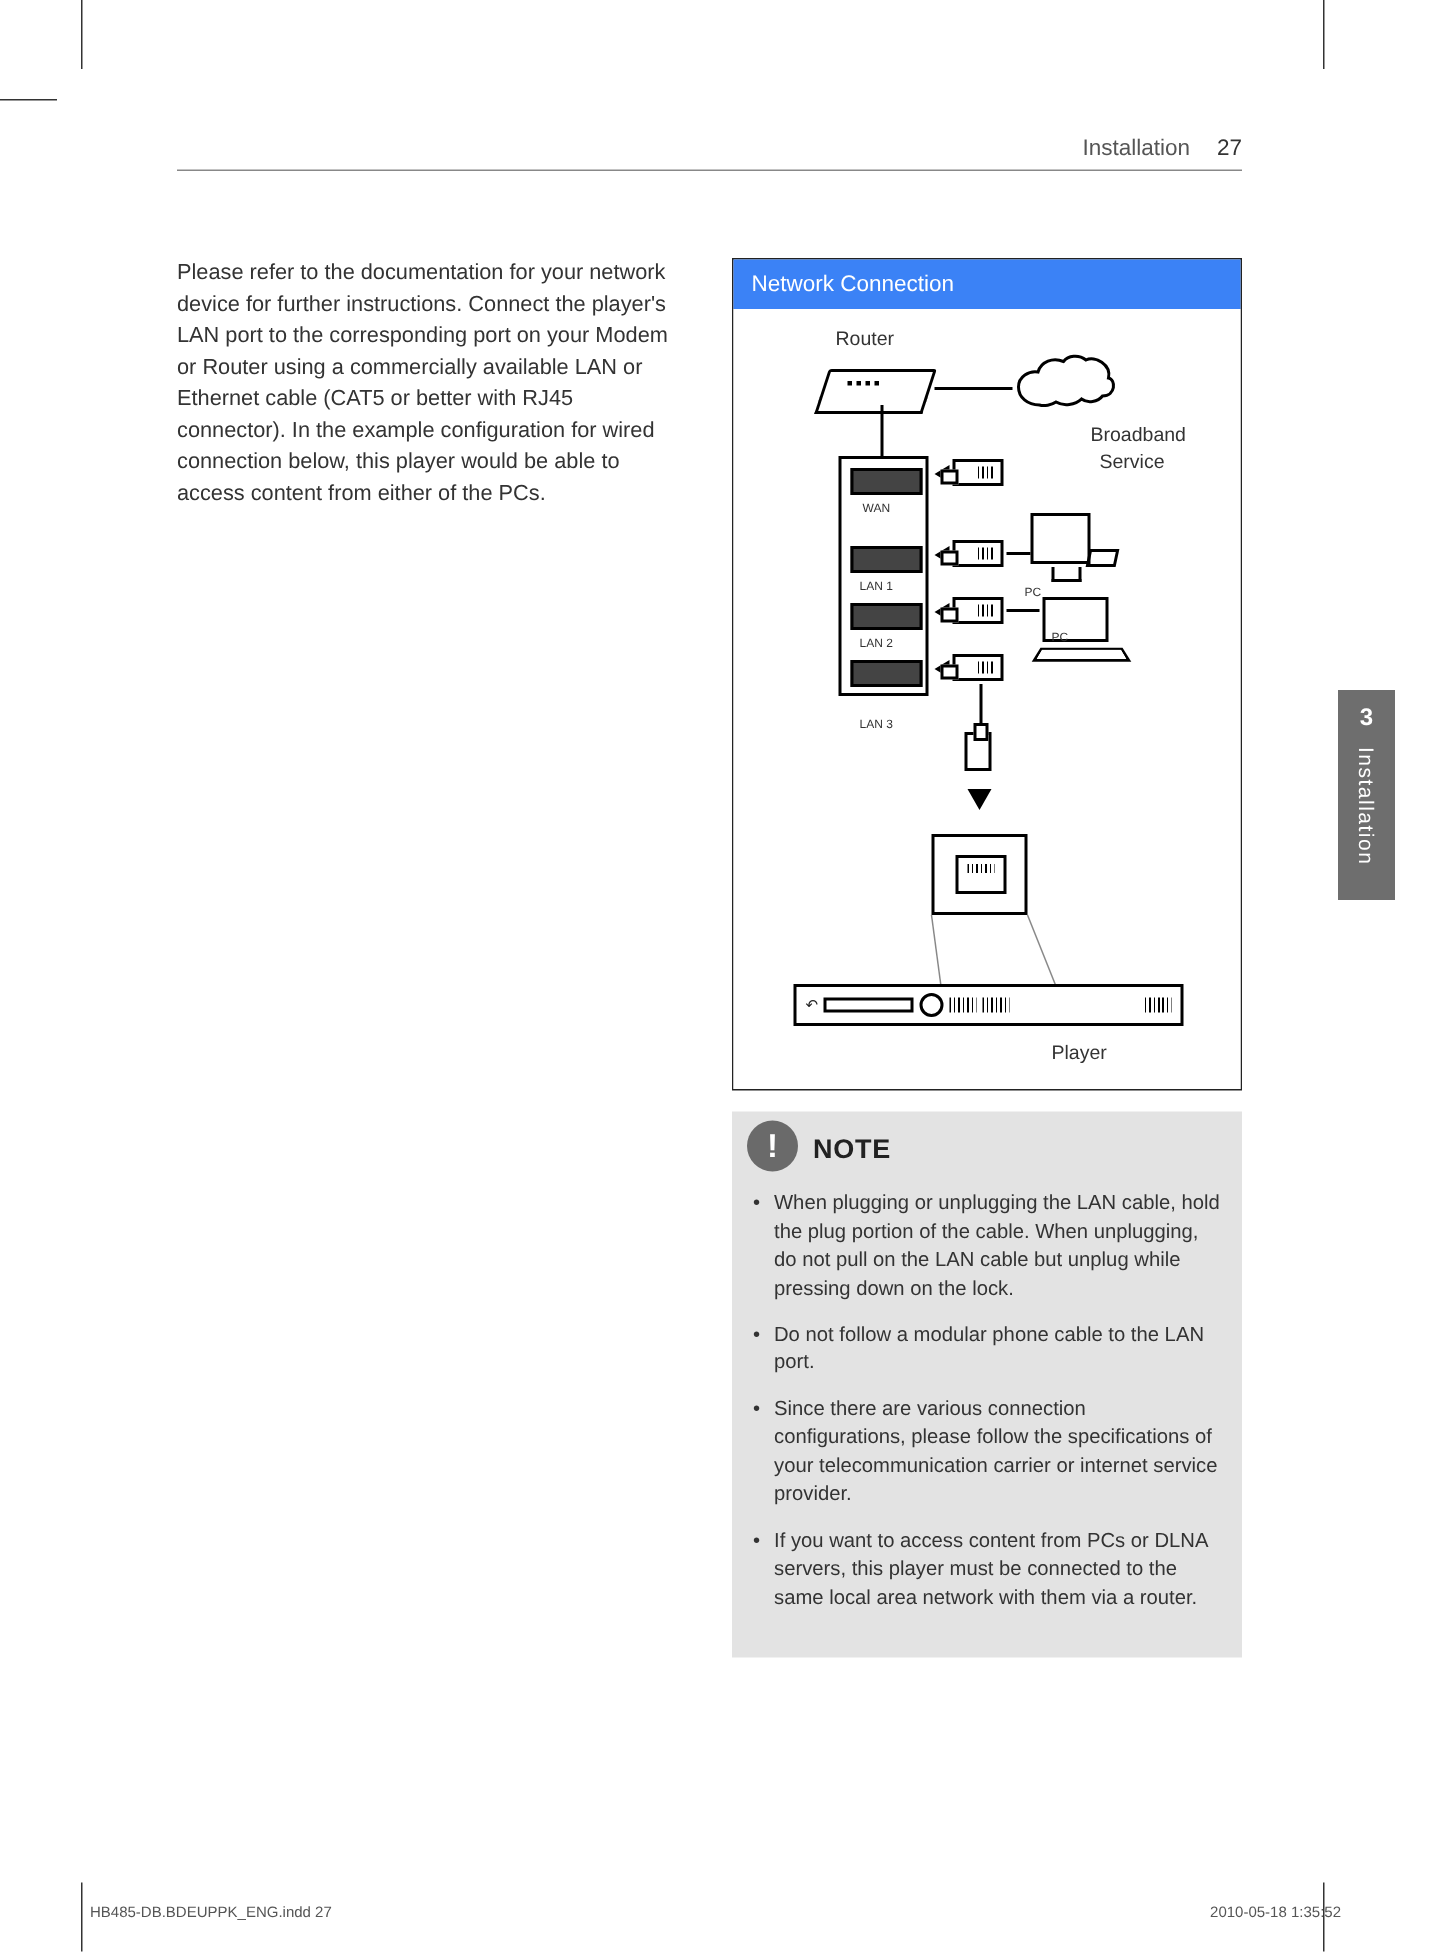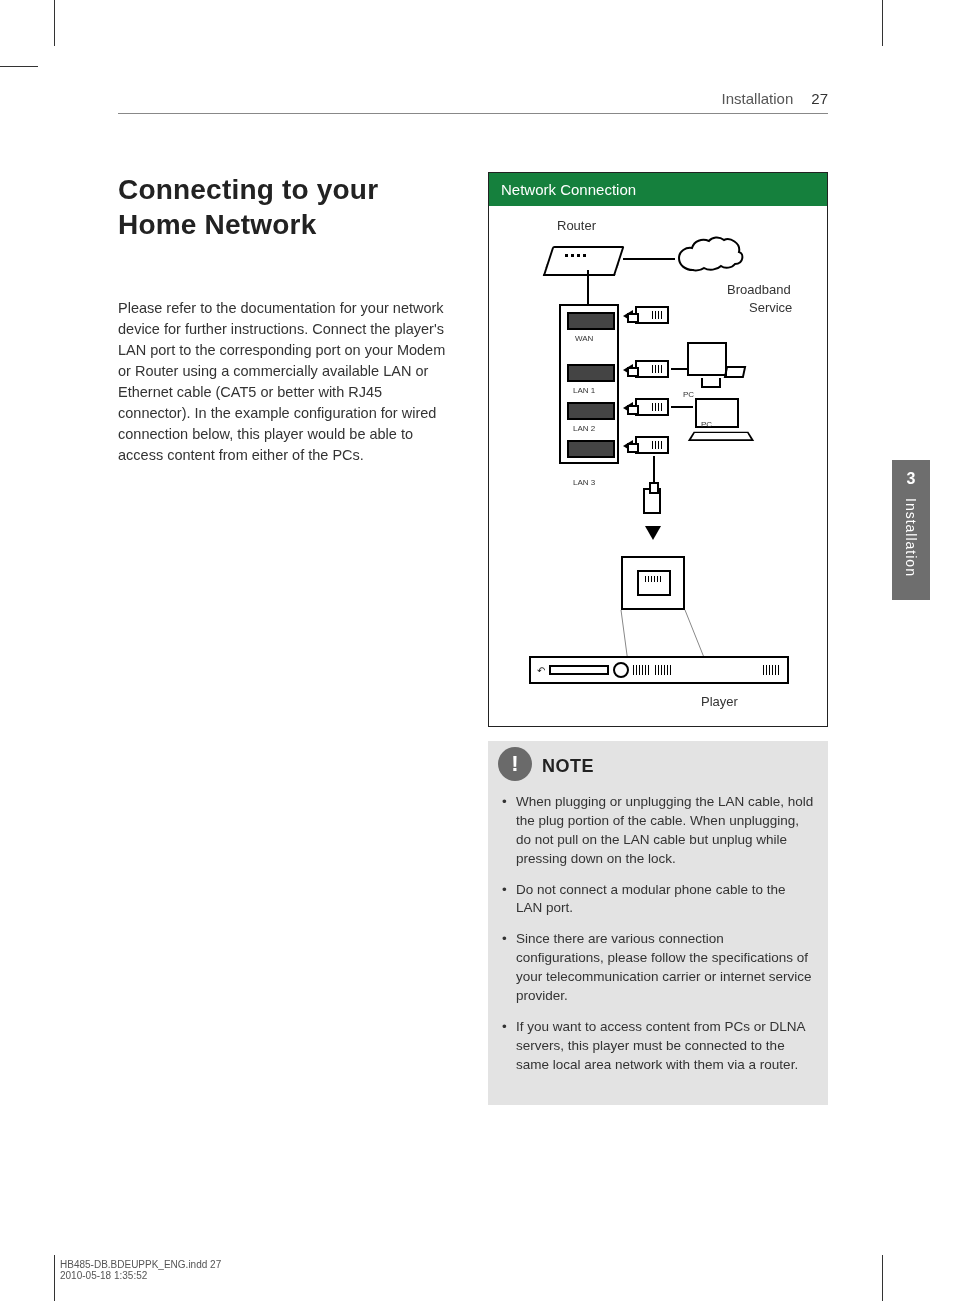--- a/index.html
+++ b/index.html
@@ -52,21 +52,21 @@
     line-height: 1.45;
     color: #333;
     margin-bottom: 18px;
   }
 
   
   .diagram {
     border: 1px solid #222;
   }
   .diagram-title {
-    background: #15803d;
+    background: #3b82f6;
     color: #fff;
     font-size: 15px;
     padding: 8px 12px;
   }
   .diagram-body {
     position: relative;
     height: 520px;
     background: #fff;
   }
   .dlabel { position: absolute; font-size: 13px; color: #333; }
@@ -172,42 +172,41 @@
     color: #fff;
     display:flex; flex-direction:column; align-items:center;
     padding-top:10px;
   }
   .sidetab .num { font-weight:700; font-size:16px; margin-bottom:10px;}
   .sidetab .lbl { writing-mode: vertical-rl; font-size:14px; letter-spacing:1px;}
 
   .footer {
     position:absolute; left:60px; right:60px; bottom:20px;
     display:flex; justify-content:space-between;
-    font-size:10px; color:#555; font-family: Arial, sans-serif; flex-direction: column;
+    font-size:10px; color:#555; font-family: Arial, sans-serif;
   }
 </style>
 </head>
 <body>
 
 <div class="crop-top"></div>
 <div class="crop-top-r"></div>
 <div class="crop-bot"></div>
 <div class="crop-bot-r"></div>
 <div class="crop-left"></div>
 
 <div class="page">
   <div class="header">
     <span>Installation</span>
     <span class="pnum">27</span>
   </div>
 
   <div class="cols">
 
     <div class="col">
-      <h1>Connecting to your Home Network</h1>
       <p class="body-p">Please refer to the documentation for your network device for further instructions. Connect the player's LAN port to the corresponding port on your Modem or Router using a commercially available LAN or Ethernet cable (CAT5 or better with RJ45 connector). In the example configuration for wired connection below, this player would be able to access content from either of the PCs.</p>
     </div>
 
     <div class="col">
       <div class="diagram">
         <div class="diagram-title">Network Connection</div>
         <div class="diagram-body">
 
           <span class="dlabel" style="left:68px; top:12px;">Router</span>
           <div class="router-box"></div>
@@ -219,21 +218,21 @@
             </div>
 
           <div class="cloud">
             <svg viewBox="0 0 70 46">
                 <path d="M18 34c-8 0-14-5-14-12s7-11 13-10c2-7 10-10 17-7 3-4 10-5 15-1 6-3 17 3 15 12 5 1 5 12-4 12-3 4-10 5-14 2-4 4-12 5-17 2-3 2-8 3-11 2z" fill="#fff" stroke="#000" stroke-width="2"></path>
               </svg>
           </div>
 
           <div class="wire" style="left:134px; top:52px; width:52px; height:2px;"></div>
           <span class="dlabel" style="left:238px; top:76px;">Broadband</span>
-          <span class="dlabel" style="left:260px; top:94px;">Service</span>
+          <span class="dlabel" style="left:244px; top:94px;">Service</span>
 
           <div class="wire" style="left:98px; top:64px; width:2px; height:34px;"></div>
 
           <div class="switch">
             <div class="port port1"></div>
             <div class="port port2"></div>
             <div class="port port3"></div>
             <div class="port port4"></div>
           </div>
           <span class="dsmall" style="left:86px; top:128px;">WAN</span>
@@ -297,21 +296,21 @@
         </div>
       </div>
 
       <div class="note">
         <div class="note-head">
           <div class="note-icon">!</div>
           <div class="note-title">NOTE</div>
         </div>
         <ul>
           <li>When plugging or unplugging the LAN cable, hold the plug portion of the cable. When unplugging, do not pull on the LAN cable but unplug while pressing down on the lock.</li>
-          <li>Do not connect a modular phone cable to the LAN port.</li>
+          <li>Do not follow a modular phone cable to the LAN port.</li>
           <li>Since there are various connection configurations, please follow the specifications of your telecommunication carrier or internet service provider.</li>
           <li>If you want to access content from PCs or DLNA servers, this player must be connected to the same local area network with them via a router.</li>
         </ul>
       </div>
     </div>
   </div>
 </div>
 
 <div class="sidetab">
   <div class="num">3</div>

